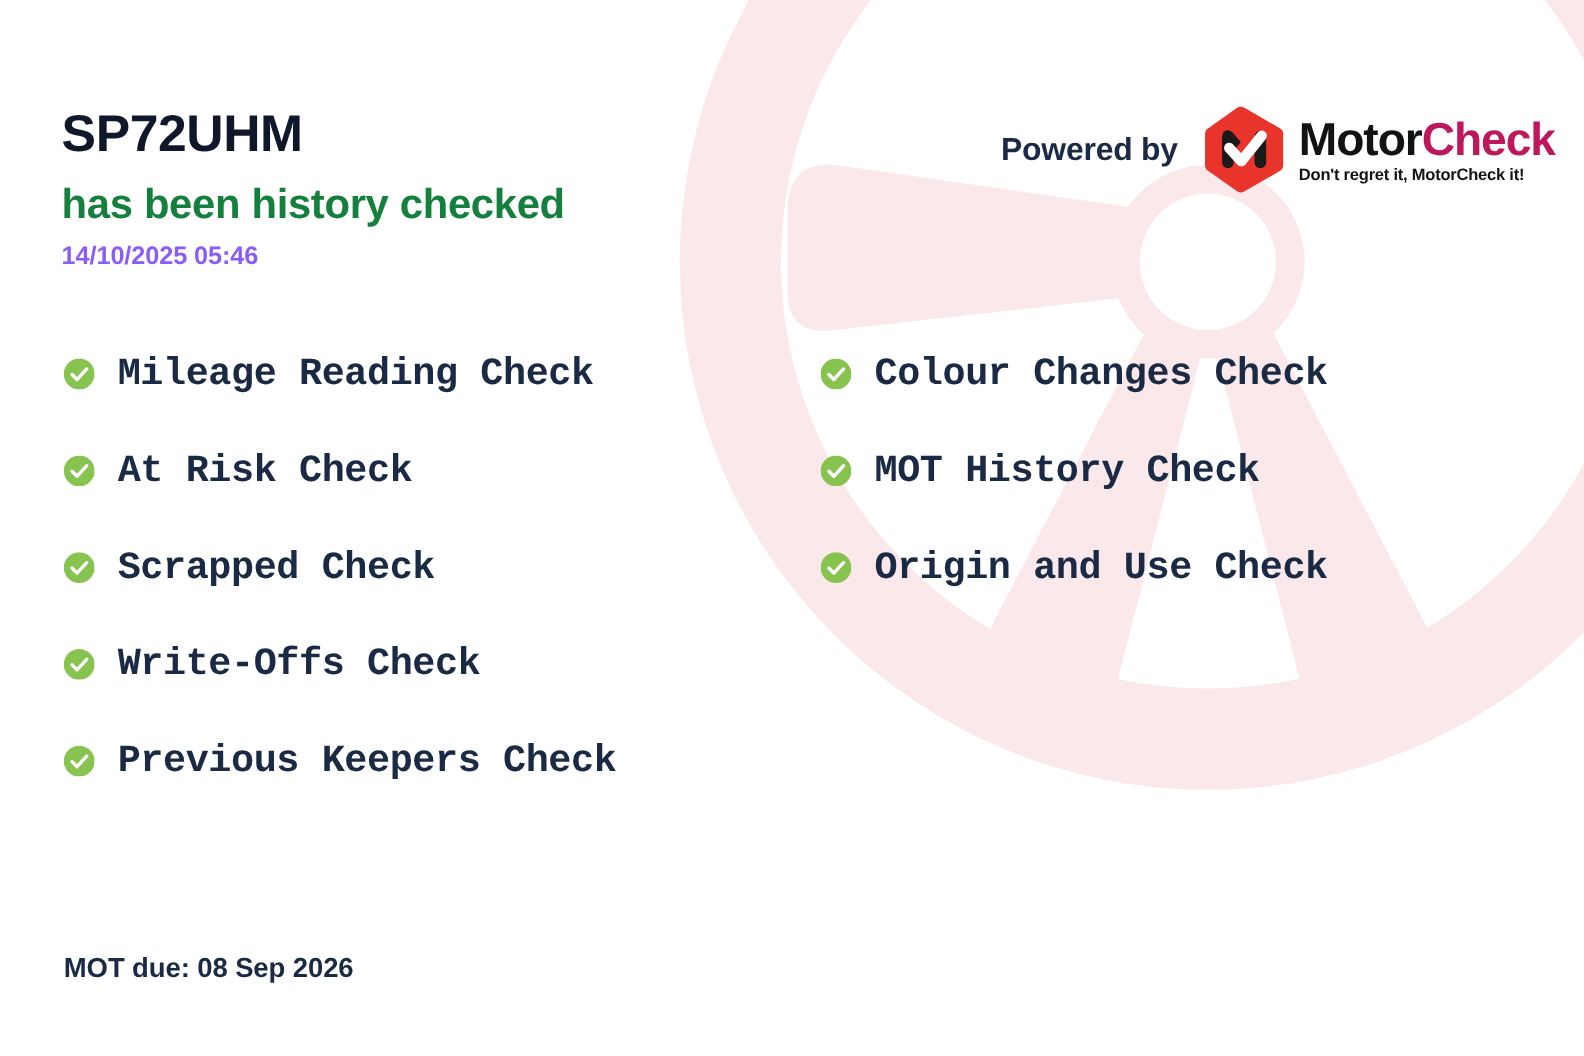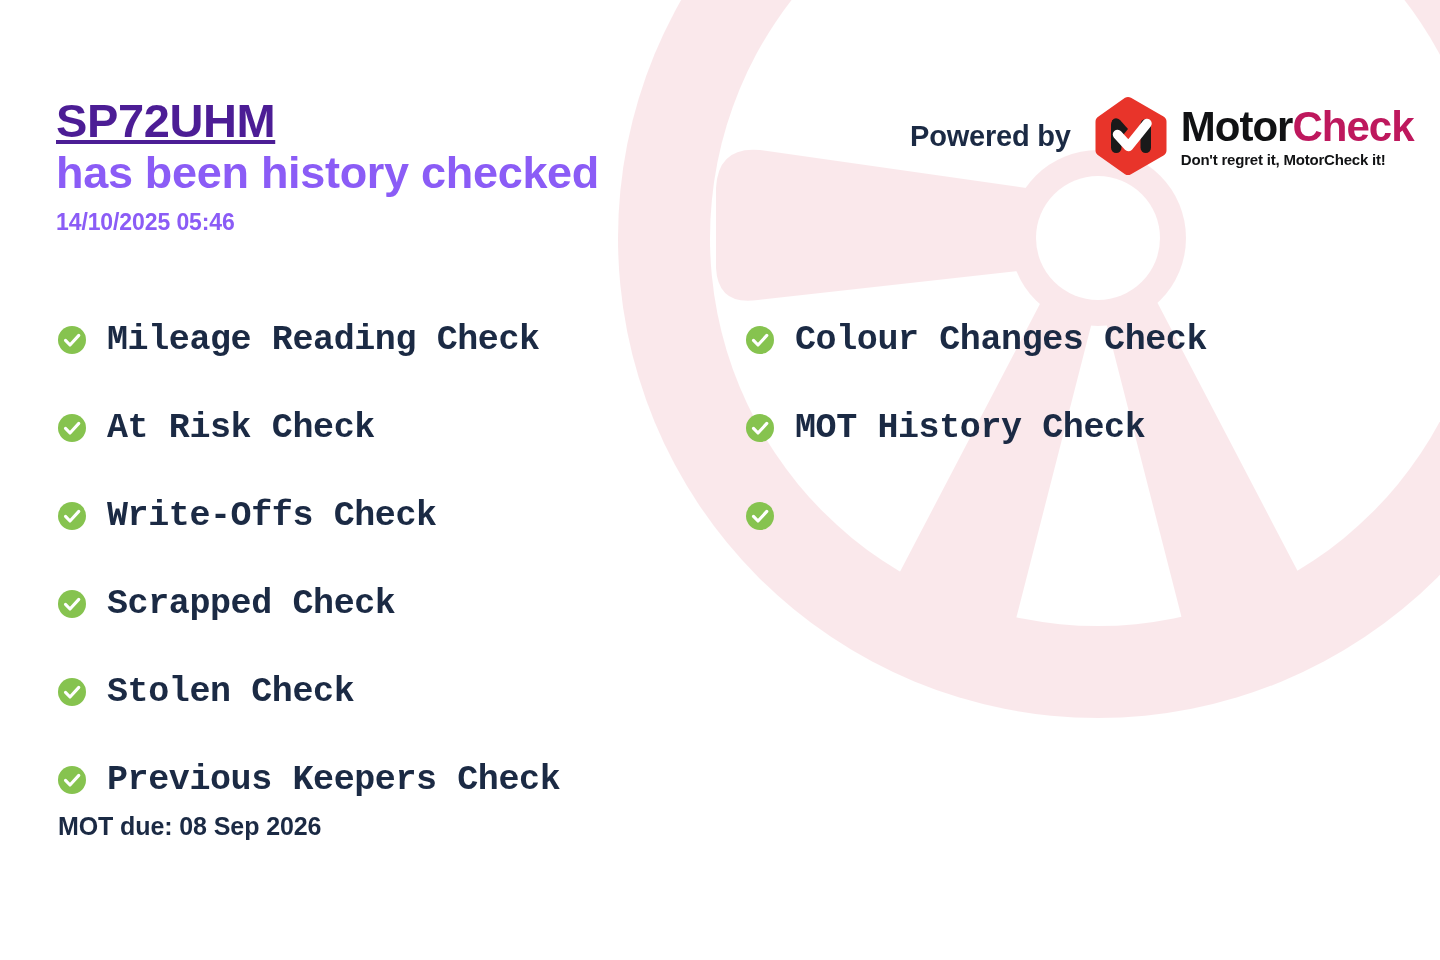--- a/index.html
+++ b/index.html
@@ -45,32 +45,31 @@
     position: absolute;
     left: 56px;
     top: 96px;
     width: 680px;
   }
 
   .reg-plate {
     font-size: 47px;
     font-weight: bold;
     line-height: 1.06;
-    color: #4c1d95;
+    color: #0f172a;
     letter-spacing: -0.4px;
-    text-decoration: underline;
   }
 
   .headline {
-    font-size: 45px;
+    font-size: 38px;
     font-weight: bold;
     line-height: 1.18;
-    color: #8b5cf6;
+    color: #15803d;
     letter-spacing: -0.3px;
-    margin-top: 0;
+    margin-top: 18px;
   }
 
   .timestamp {
     font-size: 23px;
     font-weight: bold;
     line-height: 1.3;
     color: #8b5cf6;
     margin-top: 9px;
     letter-spacing: -0.1px;
   }
@@ -156,21 +155,21 @@
     letter-spacing: -0.4px;
     white-space: nowrap;
     line-height: 1;
     font-family: Liberation Mono, monospace;
   }
 
   
   #mot-due {
     position: absolute;
     left: 58px;
-    top: 812px;
+    top: 866px;
     font-size: 25px;
     font-weight: bold;
     color: #1B2A44;
     letter-spacing: -0.1px;
   }
 </style>
 </head>
 <body>
 
 <div id="card">
@@ -272,38 +271,31 @@
           <path d="M7.5 14.4 L12 19 L20.8 9.4" fill="none" stroke="#FFFFFF" stroke-width="3.1" stroke-linecap="round" stroke-linejoin="round"></path>
         </svg>
         <span class="check-label">At Risk Check</span>
       </div>
 
       <div class="check-item">
         <svg class="check-badge" viewBox="0 0 28 28">
           <circle cx="14" cy="14" r="14" fill="#86C34F"></circle>
           <path d="M7.5 14.4 L12 19 L20.8 9.4" fill="none" stroke="#FFFFFF" stroke-width="3.1" stroke-linecap="round" stroke-linejoin="round"></path>
         </svg>
+        <span class="check-label">Scrapped Check</span>
+      </div>
+
+      <div class="check-item">
+        <svg class="check-badge" viewBox="0 0 28 28">
+          <circle cx="14" cy="14" r="14" fill="#86C34F"></circle>
+          <path d="M7.5 14.4 L12 19 L20.8 9.4" fill="none" stroke="#FFFFFF" stroke-width="3.1" stroke-linecap="round" stroke-linejoin="round"></path>
+        </svg>
         <span class="check-label">Write-Offs Check</span>
       </div>
 
-      <div class="check-item">
-        <svg class="check-badge" viewBox="0 0 28 28">
-          <circle cx="14" cy="14" r="14" fill="#86C34F"></circle>
-          <path d="M7.5 14.4 L12 19 L20.8 9.4" fill="none" stroke="#FFFFFF" stroke-width="3.1" stroke-linecap="round" stroke-linejoin="round"></path>
-        </svg>
-        <span class="check-label">Scrapped Check</span>
-      </div>
-
-      <div class="check-item">
-        <svg class="check-badge" viewBox="0 0 28 28">
-          <circle cx="14" cy="14" r="14" fill="#86C34F"></circle>
-          <path d="M7.5 14.4 L12 19 L20.8 9.4" fill="none" stroke="#FFFFFF" stroke-width="3.1" stroke-linecap="round" stroke-linejoin="round"></path>
-        </svg>
-        <span class="check-label">Stolen Check</span>
-      </div>
 
       <div class="check-item">
         <svg class="check-badge" viewBox="0 0 28 28">
           <circle cx="14" cy="14" r="14" fill="#86C34F"></circle>
           <path d="M7.5 14.4 L12 19 L20.8 9.4" fill="none" stroke="#FFFFFF" stroke-width="3.1" stroke-linecap="round" stroke-linejoin="round"></path>
         </svg>
         <span class="check-label">Previous Keepers Check</span>
       </div>
     </div>
 
@@ -324,19 +316,20 @@
           <path d="M7.5 14.4 L12 19 L20.8 9.4" fill="none" stroke="#FFFFFF" stroke-width="3.1" stroke-linecap="round" stroke-linejoin="round"></path>
         </svg>
         <span class="check-label">MOT History Check</span>
       </div>
 
       <div class="check-item">
         <svg class="check-badge" viewBox="0 0 28 28">
           <circle cx="14" cy="14" r="14" fill="#86C34F"></circle>
           <path d="M7.5 14.4 L12 19 L20.8 9.4" fill="none" stroke="#FFFFFF" stroke-width="3.1" stroke-linecap="round" stroke-linejoin="round"></path>
         </svg>
+        <span class="check-label">Origin and Use Check</span>
       </div>
     </div>
 
     <div id="mot-due">MOT due: 08 Sep 2026</div>
 
   </div>
 </div>
 
 </body></html>

